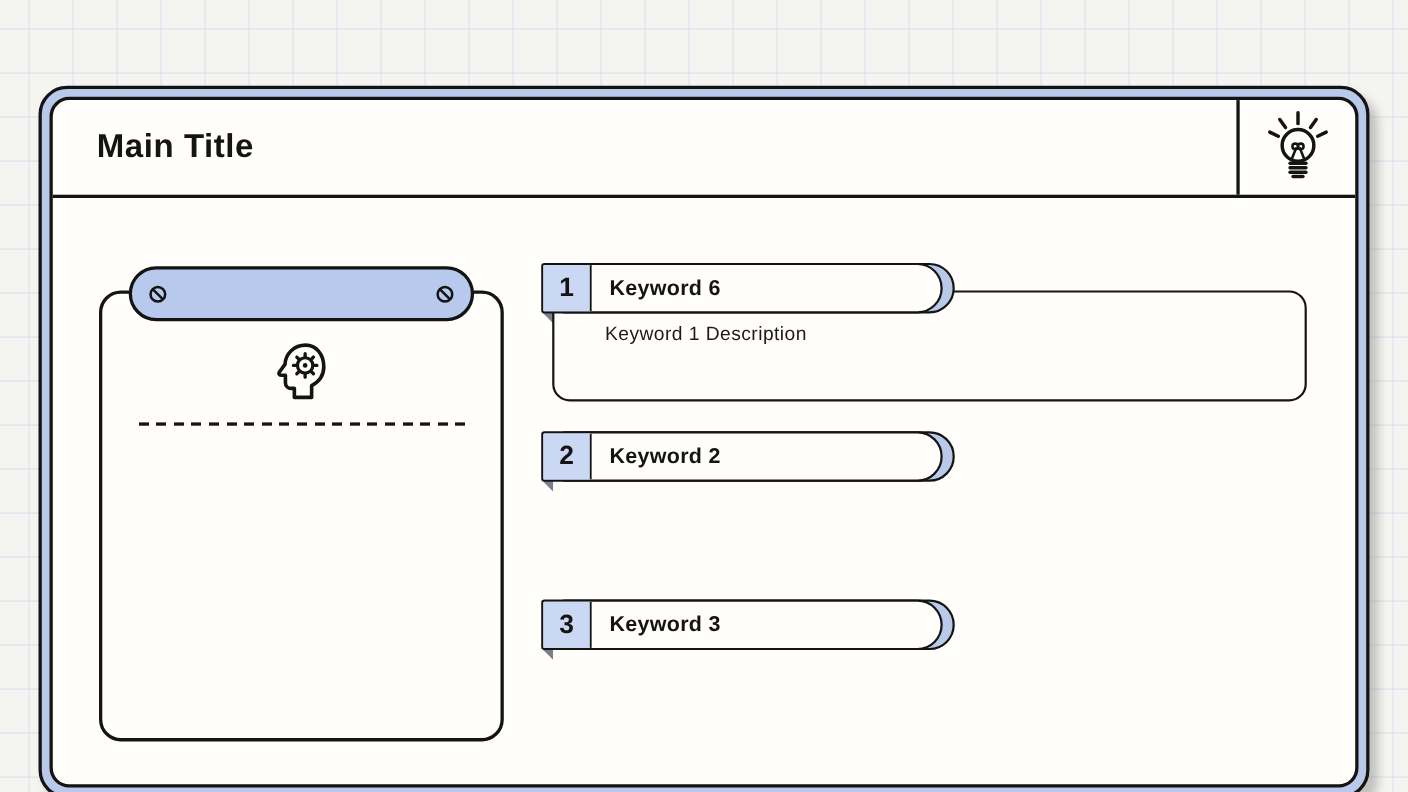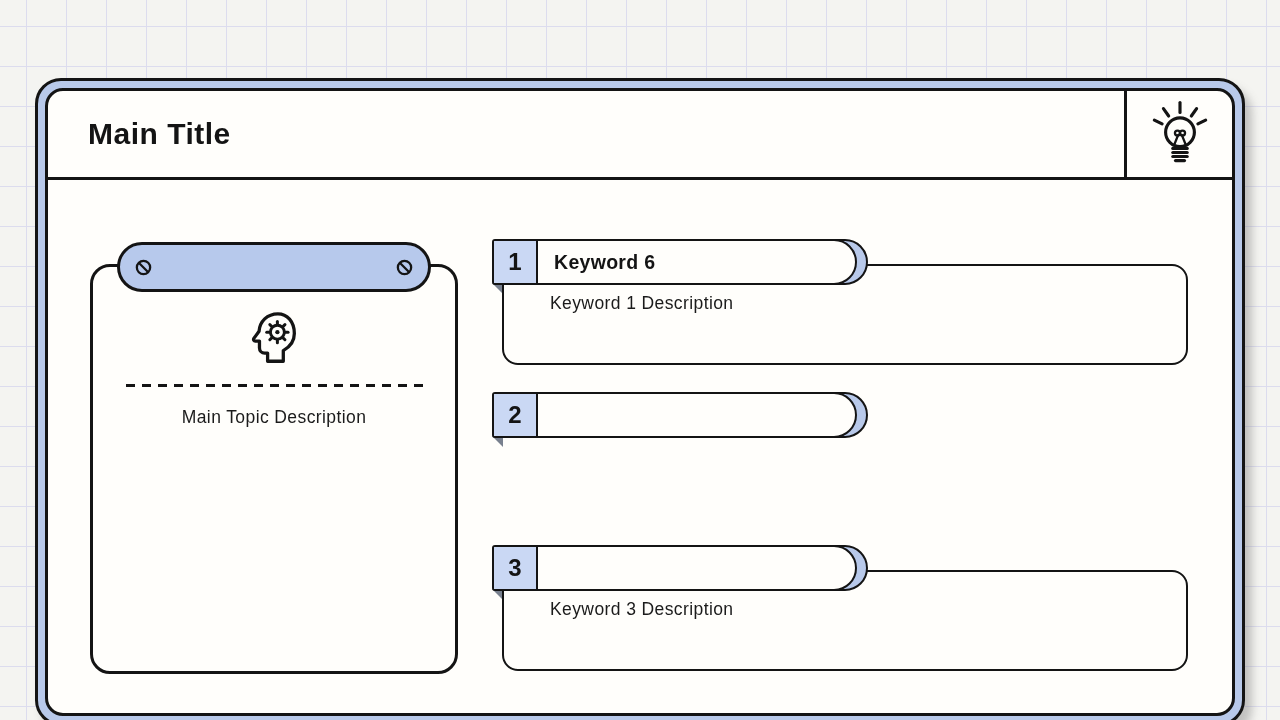--- a/index.html
+++ b/index.html
@@ -197,49 +197,47 @@
                 <line x1="30.2" y1="20.7" x2="27.7" y2="18.2"></line>
                 <line x1="35.5" y1="18.5" x2="35.5" y2="15"></line>
                 <line x1="40.8" y1="20.7" x2="43.3" y2="18.2"></line>
               </g>
               <circle cx="35.5" cy="26" r="7.2" fill="#fffefb" stroke="#141414" stroke-width="3"></circle>
               <circle cx="35.5" cy="26" r="2.2" fill="#141414"></circle>
             </svg>
           </span>
         </div>
         <div class="topic-divider"></div>
-        <div class="topic-desc">Main Topic Description</div>
       </div>
 
       <div class="keyword-item k1">
         <div class="fold"></div>
         <div class="desc-box">
           <div class="desc-text">Keyword 1 Description</div>
         </div>
         <div class="ribbon-back"></div>
         <div class="ribbon-front">
           <div class="num-box">1</div>
           <div class="keyword-label">Keyword 6</div>
         </div>
       </div>
 
       <div class="keyword-item k2">
         <div class="fold"></div>
         <div class="ribbon-back"></div>
         <div class="ribbon-front">
           <div class="num-box">2</div>
+          <div class="keyword-label">Keyword 2</div>
         </div>
       </div>
 
       <div class="keyword-item k3">
         <div class="fold"></div>
-        <div class="desc-box">
-          <div class="desc-text">Keyword 3 Description</div>
-        </div>
         <div class="ribbon-back"></div>
         <div class="ribbon-front">
           <div class="num-box">3</div>
+          <div class="keyword-label">Keyword 3</div>
         </div>
       </div>
 
     </div>
   </div>
 </div>
 
 </body></html>

